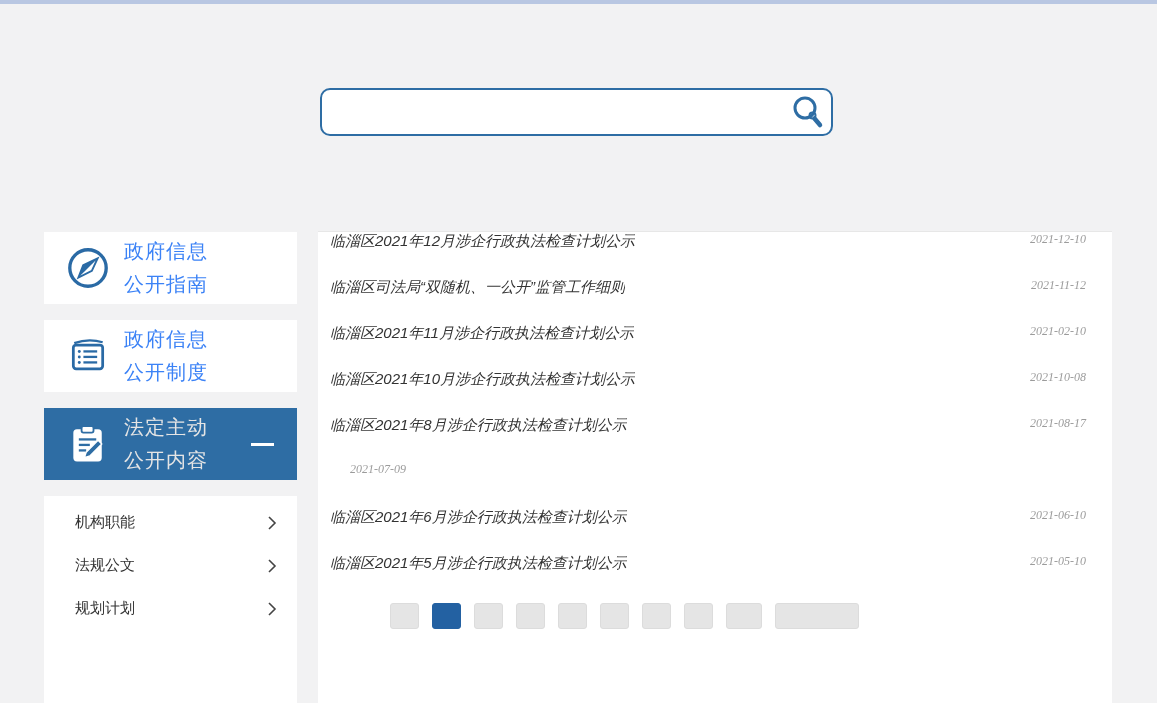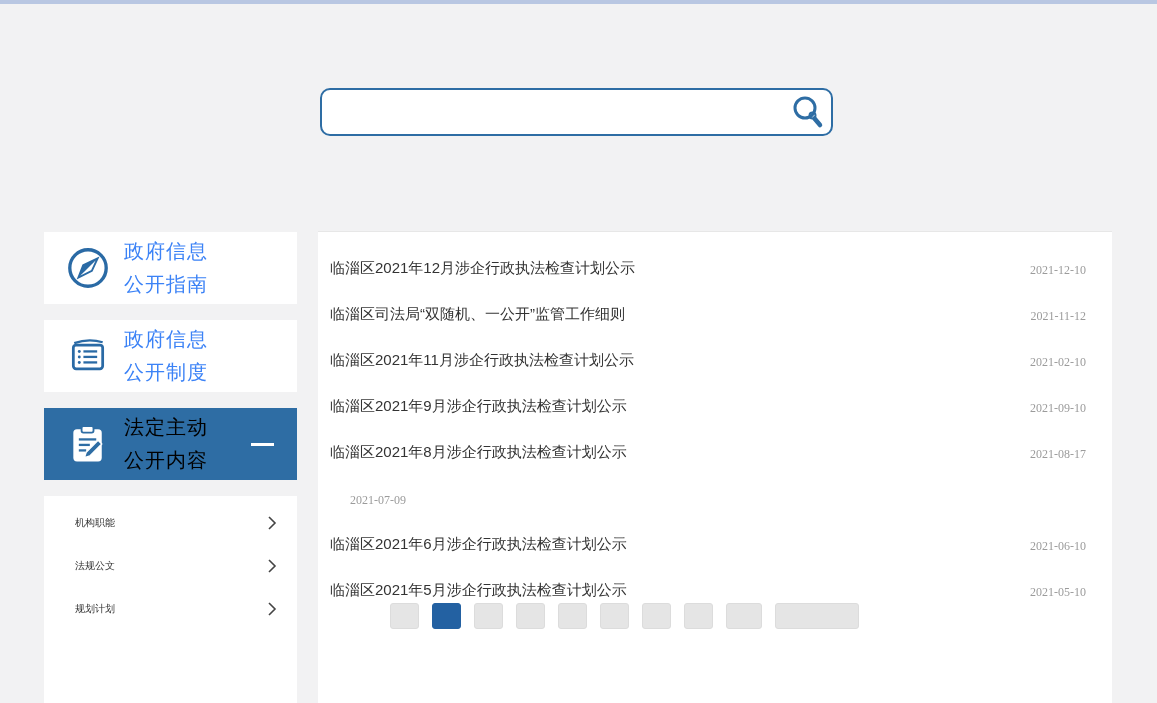--- a/index.html
+++ b/index.html
@@ -25,37 +25,38 @@
 
   
   .sidebar{position:absolute;left:44px;top:232px;width:253px;}
   .side-item{
     height:72px;background:#fff;display:flex;align-items:center;
     margin-bottom:16px;cursor:pointer;position:relative;
   }
   .side-item .icon-box{width:46px;height:46px;margin-left:21px;flex:0 0 auto;display:flex;align-items:center;justify-content:center;}
   .side-item .labels{margin-left:13px;font-size:20px;line-height:33px;color:#3b82f6;letter-spacing:1px;}
   .side-item.active{background:#2e6da4;}
-  .side-item.active .labels{color:#000000;}
+  .side-item.active .labels{color:#e5e5e5;}
   .dash-indicator{position:absolute;right:23px;top:35px;width:23px;height:3px;background:#fff;}
 
   .sub-panel{background:#fff;padding-top:5px;height:230px;margin-top:0;}
   .sub-item{
     height:43px;display:flex;align-items:center;justify-content:space-between;
-    padding:0 20px 0 31px;font-size:10px;color:#333;cursor:pointer;
+    padding:0 20px 0 31px;font-size:15px;color:#333;cursor:pointer;
   }
 
   
   .content{
     position:absolute;left:318px;top:231px;width:794px;height:472px;
     background:#fff;border-top:1px solid #e7e7e7;box-sizing:border-box;
   }
   .article-row{
-    height:46px;display:flex;align-items:flex-end;justify-content:space-between;
+    height:46px;display:flex;align-items:flex-start;justify-content:space-between;
     padding:0 26px 0 12px;
+    font-style:italic;
   }
   .article-title{font-size:15px;color:#333;cursor:pointer;white-space:nowrap;overflow:hidden;}
   .article-date{font-size:12px;color:#9b9b9b;font-family:"Liberation Serif",serif;flex:0 0 auto;margin-left:20px;}
 
   
   .pagination{display:flex;margin:3px 0 0 72px;gap:13px;align-items:flex-start;}
   .pg-btn{width:29px;height:26px;background:#e5e5e5;border-radius:3px;border:1px solid #dcdcdc;box-sizing:border-box;cursor:pointer;padding:0;}
   .pg-btn.active{background:#2361a2;border-color:#2361a2;}
   .pg-btn.medium{width:36px;}
   .pg-btn.wide{width:84px;}
@@ -177,25 +178,25 @@
       <div class="article-row">
         <span class="article-title">临淄区司法局“双随机、一公开”监管工作细则</span>
         <span class="article-date">2021-11-12</span>
       </div>
 
       <div class="article-row">
         <span class="article-title">临淄区2021年11月涉企行政执法检查计划公示</span>
         <span class="article-date">2021-02-10</span>
       </div>
 
-
-      <div class="article-row">
-        <span class="article-title">临淄区2021年9月涉企行政执法检查计划公示</span>
-        <span class="article-date">2021-09-10</span>
-      </div>
+      <div class="article-row">
+        <span class="article-title">临淄区2021年10月涉企行政执法检查计划公示</span>
+        <span class="article-date">2021-10-08</span>
+      </div>
+
 
       <div class="article-row">
         <span class="article-title">临淄区2021年8月涉企行政执法检查计划公示</span>
         <span class="article-date">2021-08-17</span>
       </div>
 
       <div class="article-row">
         <span class="article-date">2021-07-09</span>
       </div>
 

